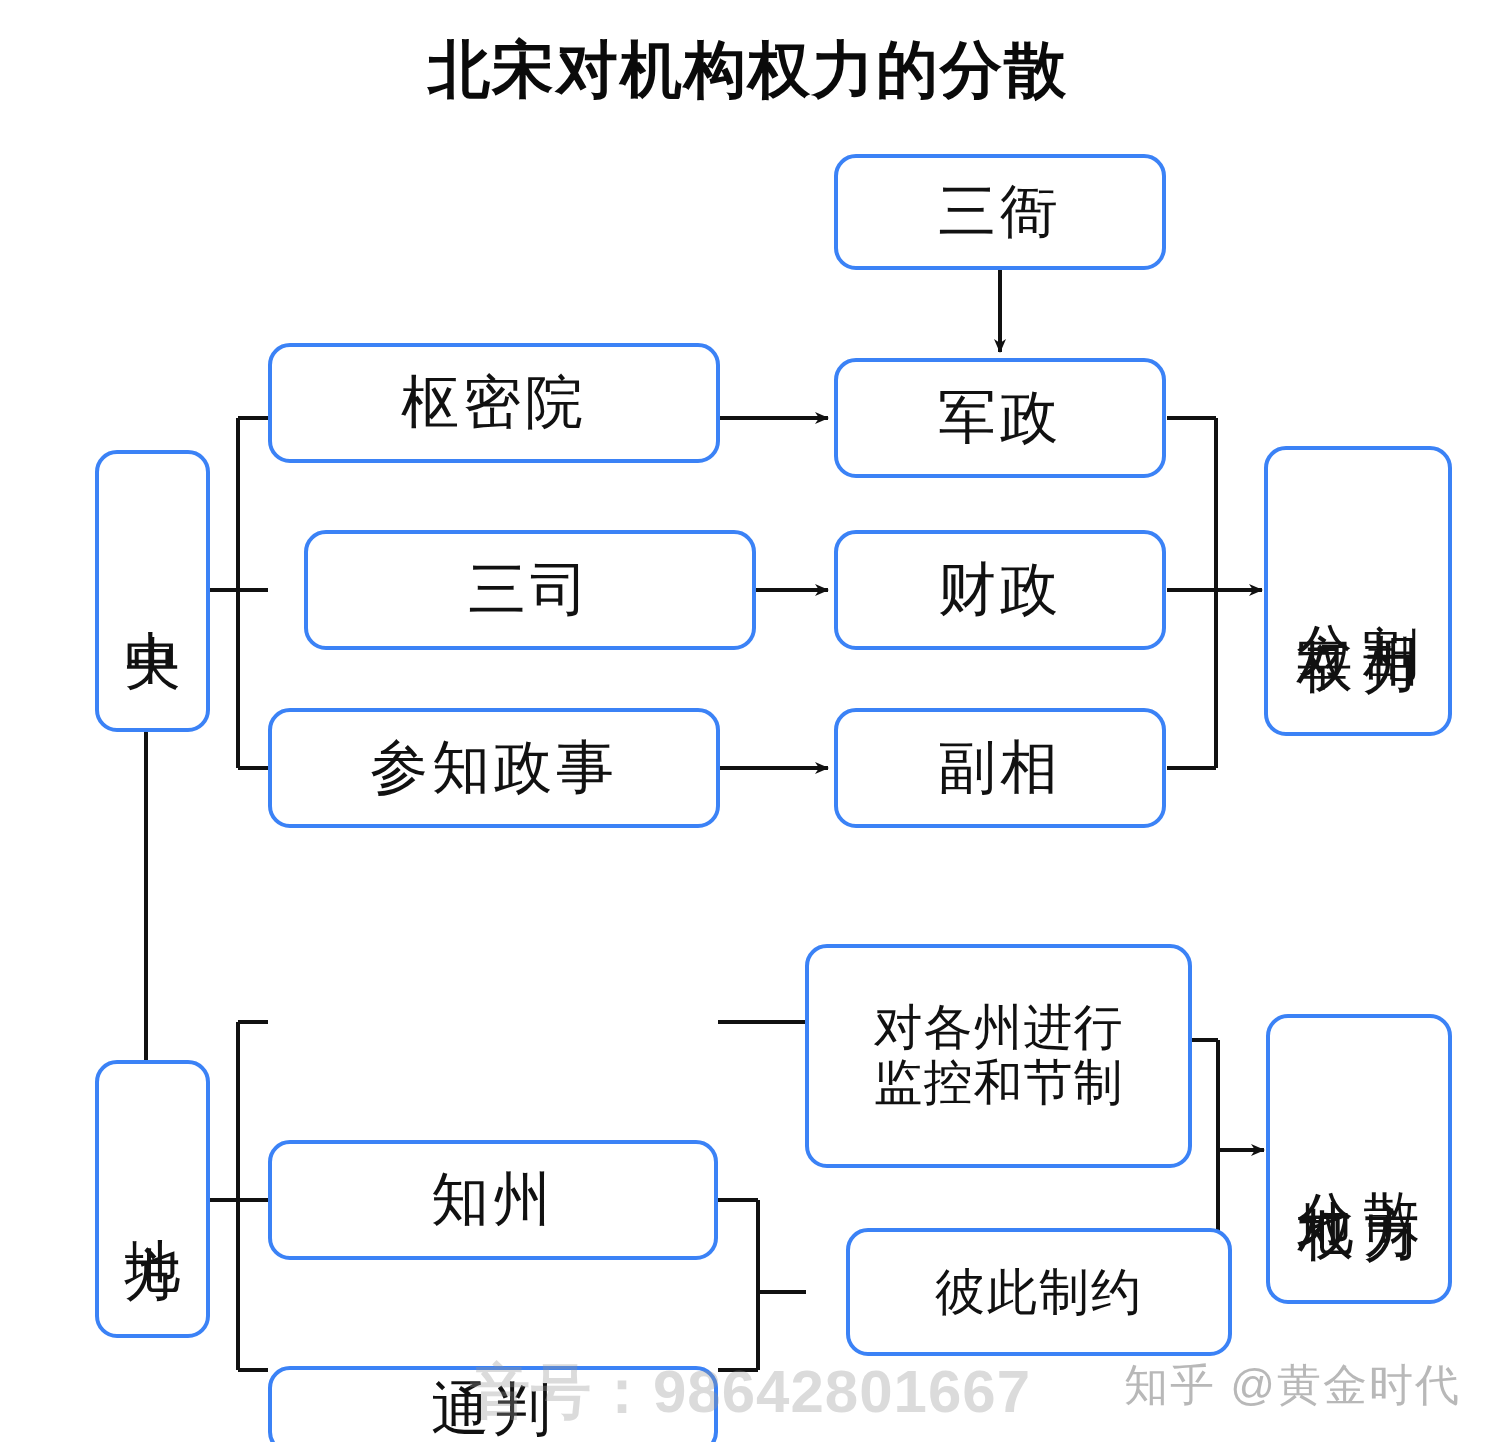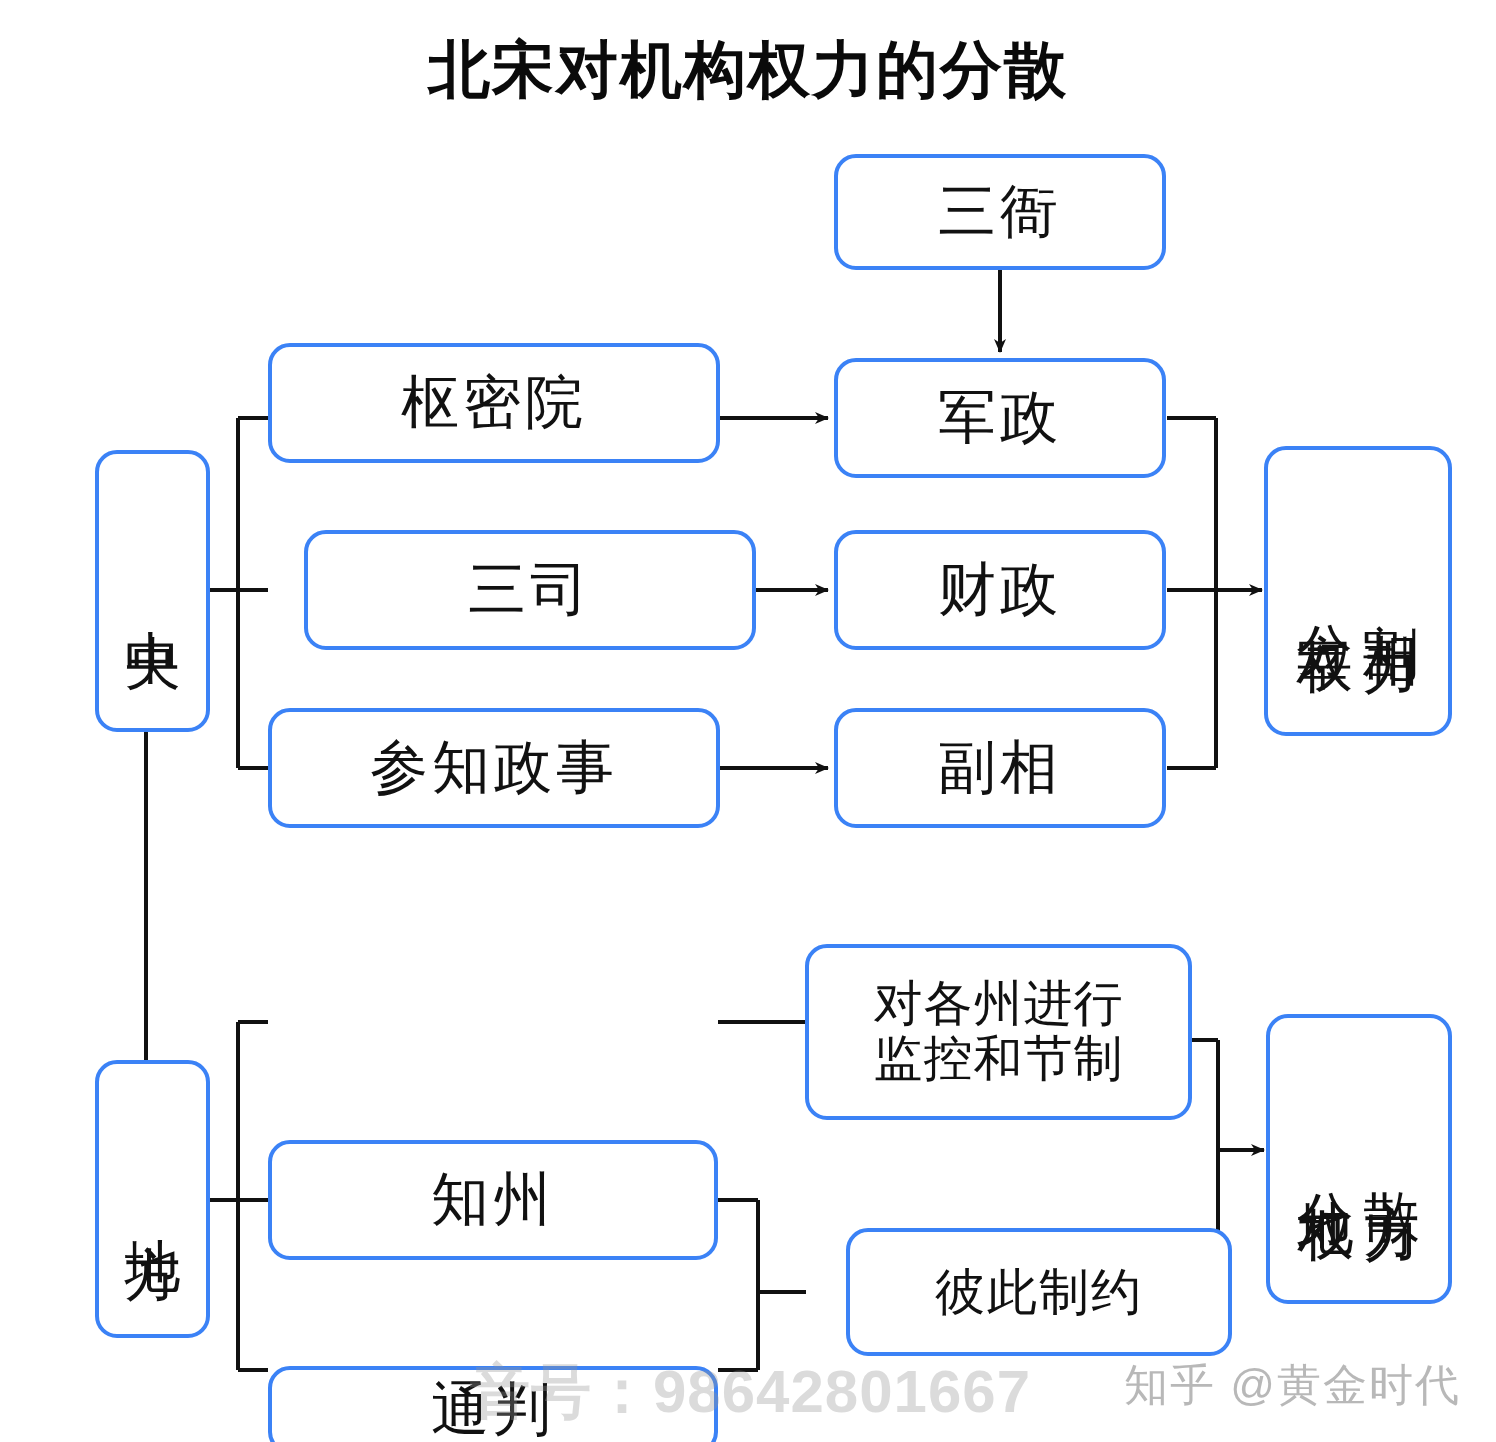--- a/index.html
+++ b/index.html
@@ -207,21 +207,21 @@
 
 
   <div class="node n-h" style="left:268px; top:1140px; width:450px; height:120px;">
     <span class="label">知州</span>
   </div>
 
   <div class="node n-h" style="left:268px; top:1366px; width:450px; height:88px;font-family:Liberation Serif, serif;">
     <span class="label">通判</span>
   </div>
 
-  <div class="node n-2l" style="left:805px; top:944px; width:387px; height:176px;">
+  <div class="node n-2l" style="left:805px; top:944px; width:387px; height:224px;">
     <span class="label">对各州进行
 监控和节制</span>
   </div>
 
   <div class="node n-h-sm" style="left:806px; top:1228px; width:386px; height:128px;margin-left:40px;">
     <span class="label">彼此制约</span>
   </div>
 
   <div class="node n-vcol" style="left:1266px; top:1014px; width:186px; height:290px;">
     <span class="label">散方力

